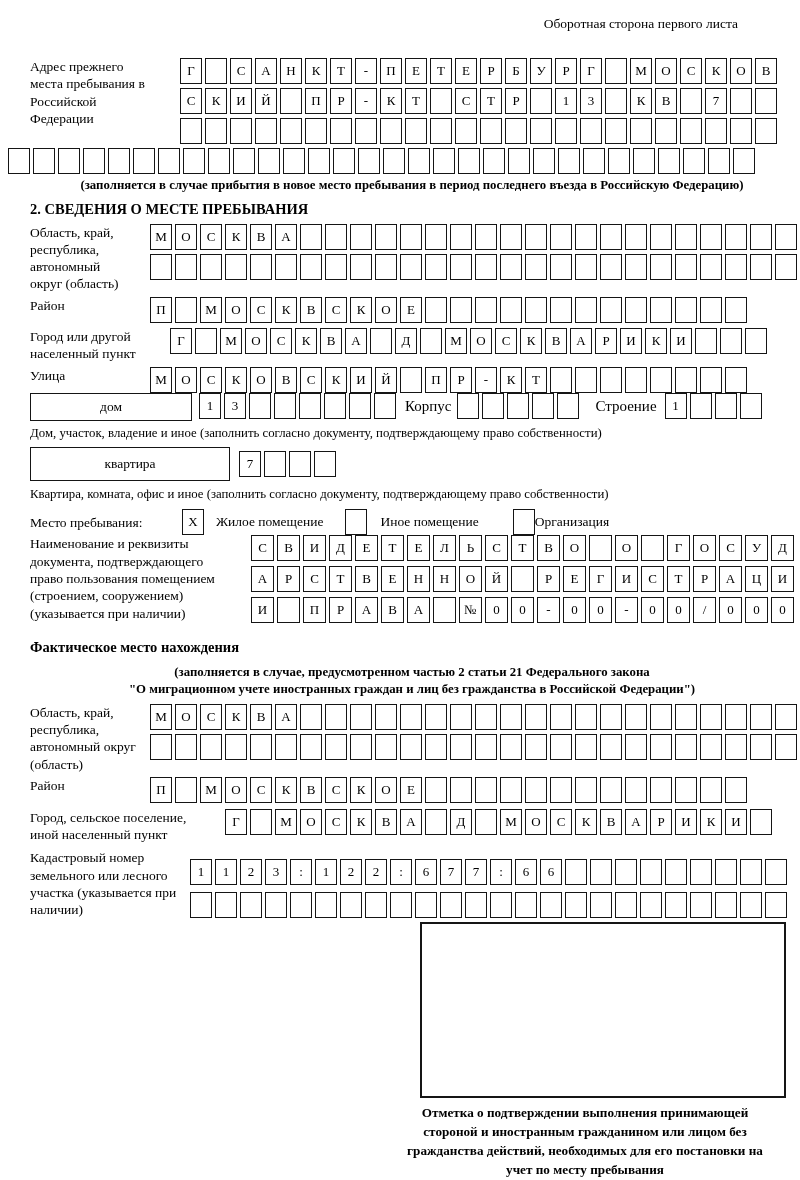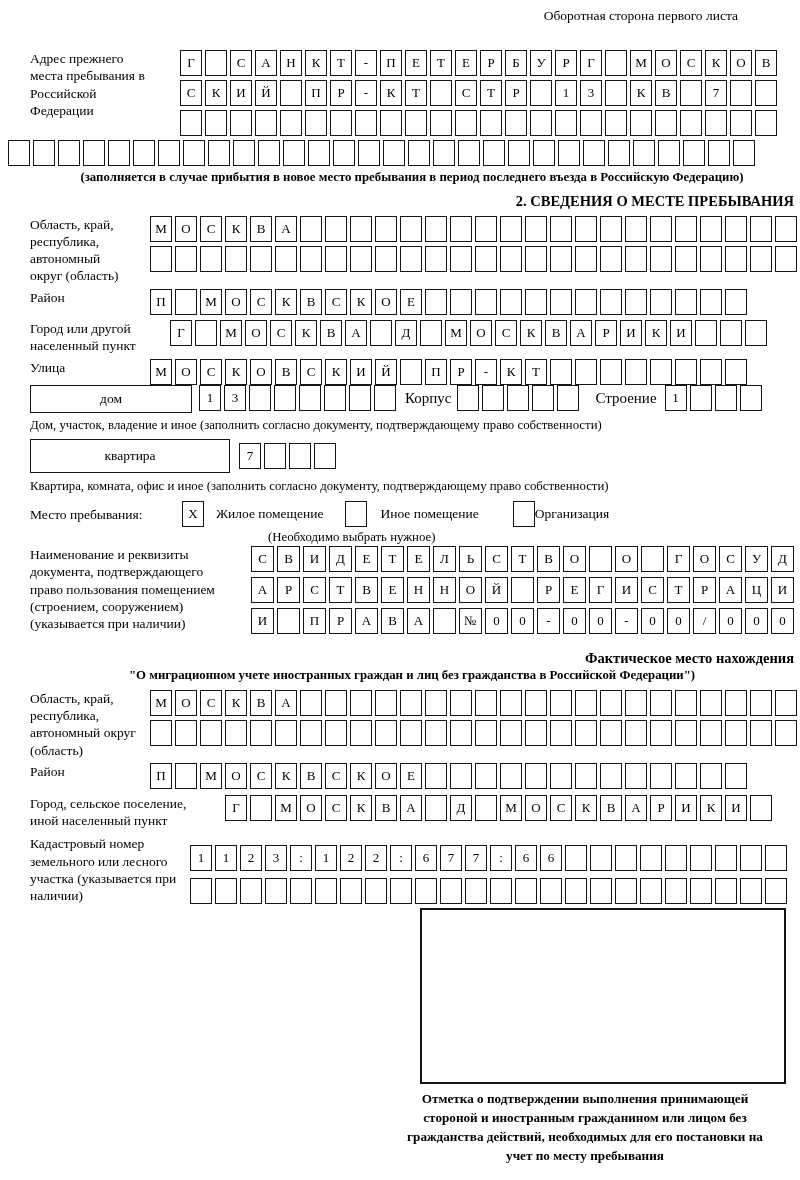--- a/index.html
+++ b/index.html
@@ -1,30 +1,30 @@
 <!DOCTYPE html>
 <html><head>
 <meta charset="utf-8">
 <style>
   html,body{margin:0;padding:0;background:#fff;}
   .page{position:relative;width:800px;height:1180px;box-sizing:border-box;
-        padding:8px 6px 0 30px;background:#fff;color:#000;
+        padding:16px 6px 0 30px;background:#fff;color:#000;
         font-family:"Liberation Serif","DejaVu Serif",serif;overflow:hidden;}
   .side-note{text-align:right;padding-right:56px;font-size:13.5px;}
   .frow{display:flex;align-items:flex-start;}
   .lbl{font-size:13.5px;line-height:1.28;flex-shrink:0;box-sizing:border-box;}
   .boxcol{display:flex;flex-direction:column;gap:4px;}
   .boxrow{display:flex;gap:3px;flex-shrink:0;}
   .cb{width:22px;height:26px;border:1.7px solid #151515;box-sizing:border-box;
       display:flex;align-items:center;justify-content:center;
       font-size:13px;flex-shrink:0;background:#fff;}
   .doc-rows .cb{width:23px;}
   .note{font-size:12.8px;line-height:1.3;}
   .center{text-align:center;font-weight:bold;}
-  .title{font-weight:bold;font-size:14.5px;text-align:right;}
+  .title{font-weight:bold;font-size:14.5px;text-align:left;}
   .rectlabel{border:1.7px solid #151515;box-sizing:border-box;display:flex;
              align-items:center;justify-content:center;font-size:13.5px;flex-shrink:0;}
   .inline-lbl{font-size:15px;line-height:26px;flex-shrink:0;}
   .opt{font-size:13.5px;line-height:26px;}
   .stampbox{width:366px;height:176px;border:2px solid #151515;box-sizing:border-box;margin-left:68px;}
   .caption{width:358px;margin:6px auto 0;font-size:13.2px;line-height:1.42;}
 </style>
 </head>
 <body>
 
@@ -346,21 +346,20 @@
 
   <div class="frow" style="margin-top:7px;align-items:center">
     <div class="lbl" style="width:152px">Место пребывания:</div>
     <span class="cb">X</span>
     <span class="opt" style="margin-left:12px">Жилое помещение</span>
     <span class="cb" style="margin-left:22px"></span>
     <span class="opt" style="margin-left:13px">Иное помещение</span>
     <span class="cb" style="margin-left:34px"></span>
     <span class="opt" style="">Организация</span>
   </div>
-  <div class="note" style="margin-left:238px;margin-top:2px">(Необходимо выбрать нужное)</div>
 
   <div class="frow" style="">
     <div class="lbl" style="width:210px;padding-right:14px">Наименование и реквизиты документа, подтверждающего право пользования помещением (строением, сооружением) (указывается при наличии)</div>
     <div class="boxcol doc-rows" style="margin-left:auto;gap:5px">
       <div class="boxrow">
           <span class="cb">С</span>
           <span class="cb">В</span>
           <span class="cb">И</span>
           <span class="cb">Д</span>
           <span class="cb">Е</span>
@@ -424,20 +423,21 @@
           <span class="cb">0</span>
           <span class="cb">/</span>
           <span class="cb">0</span>
           <span class="cb">0</span>
           <span class="cb">0</span>
         </div>
     </div>
   </div>
 
   <div class="title" style="margin-top:16px">Фактическое место нахождения</div>
+  <div class="note center" style="margin-top:8px">(заполняется в случае, предусмотренном частью 2 статьи 21 Федерального закона</div>
   <div class="note center">"О миграционном учете иностранных граждан и лиц без гражданства в Российской Федерации")</div>
 
   <div class="frow" style="margin-top:6px">
     <div class="lbl" style="width:120px;padding-right:5px">Область, край, республика, автономный округ (область)</div>
     <div class="boxcol">
       <div class="boxrow">
           <span class="cb">М</span>
           <span class="cb">О</span>
           <span class="cb">С</span>
           <span class="cb">К</span>

